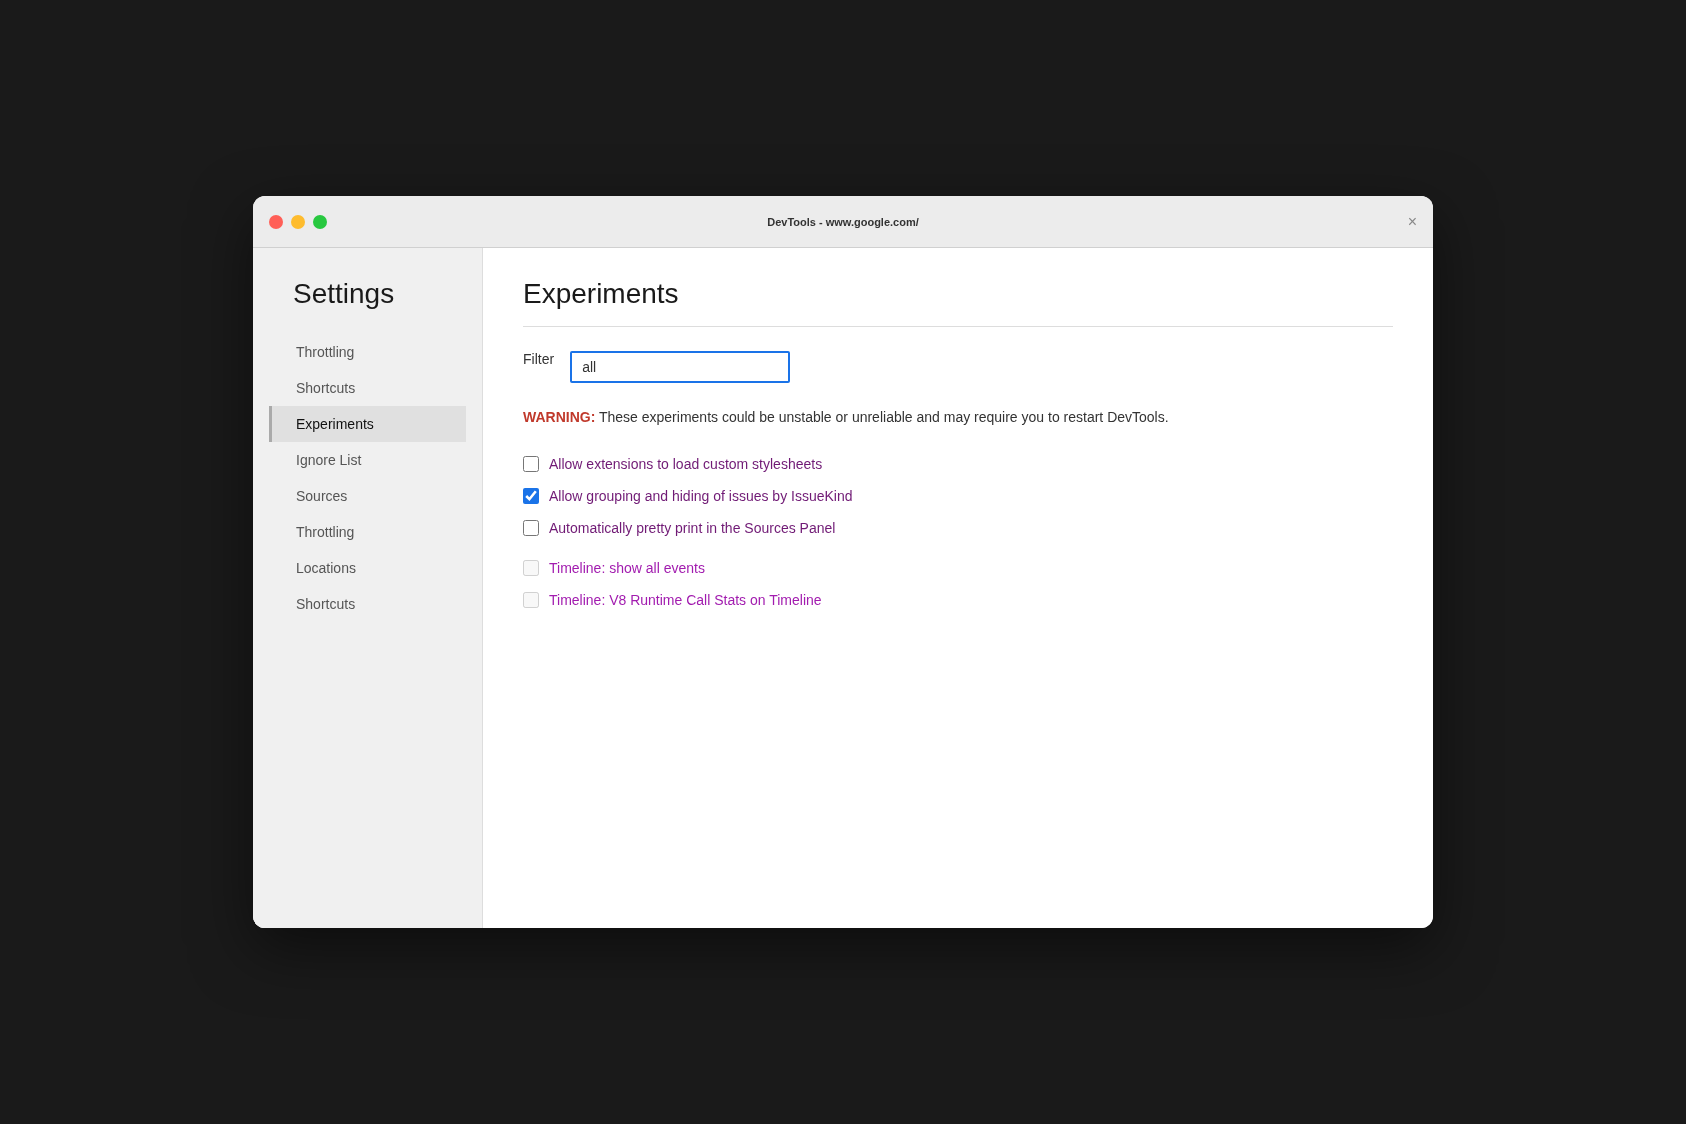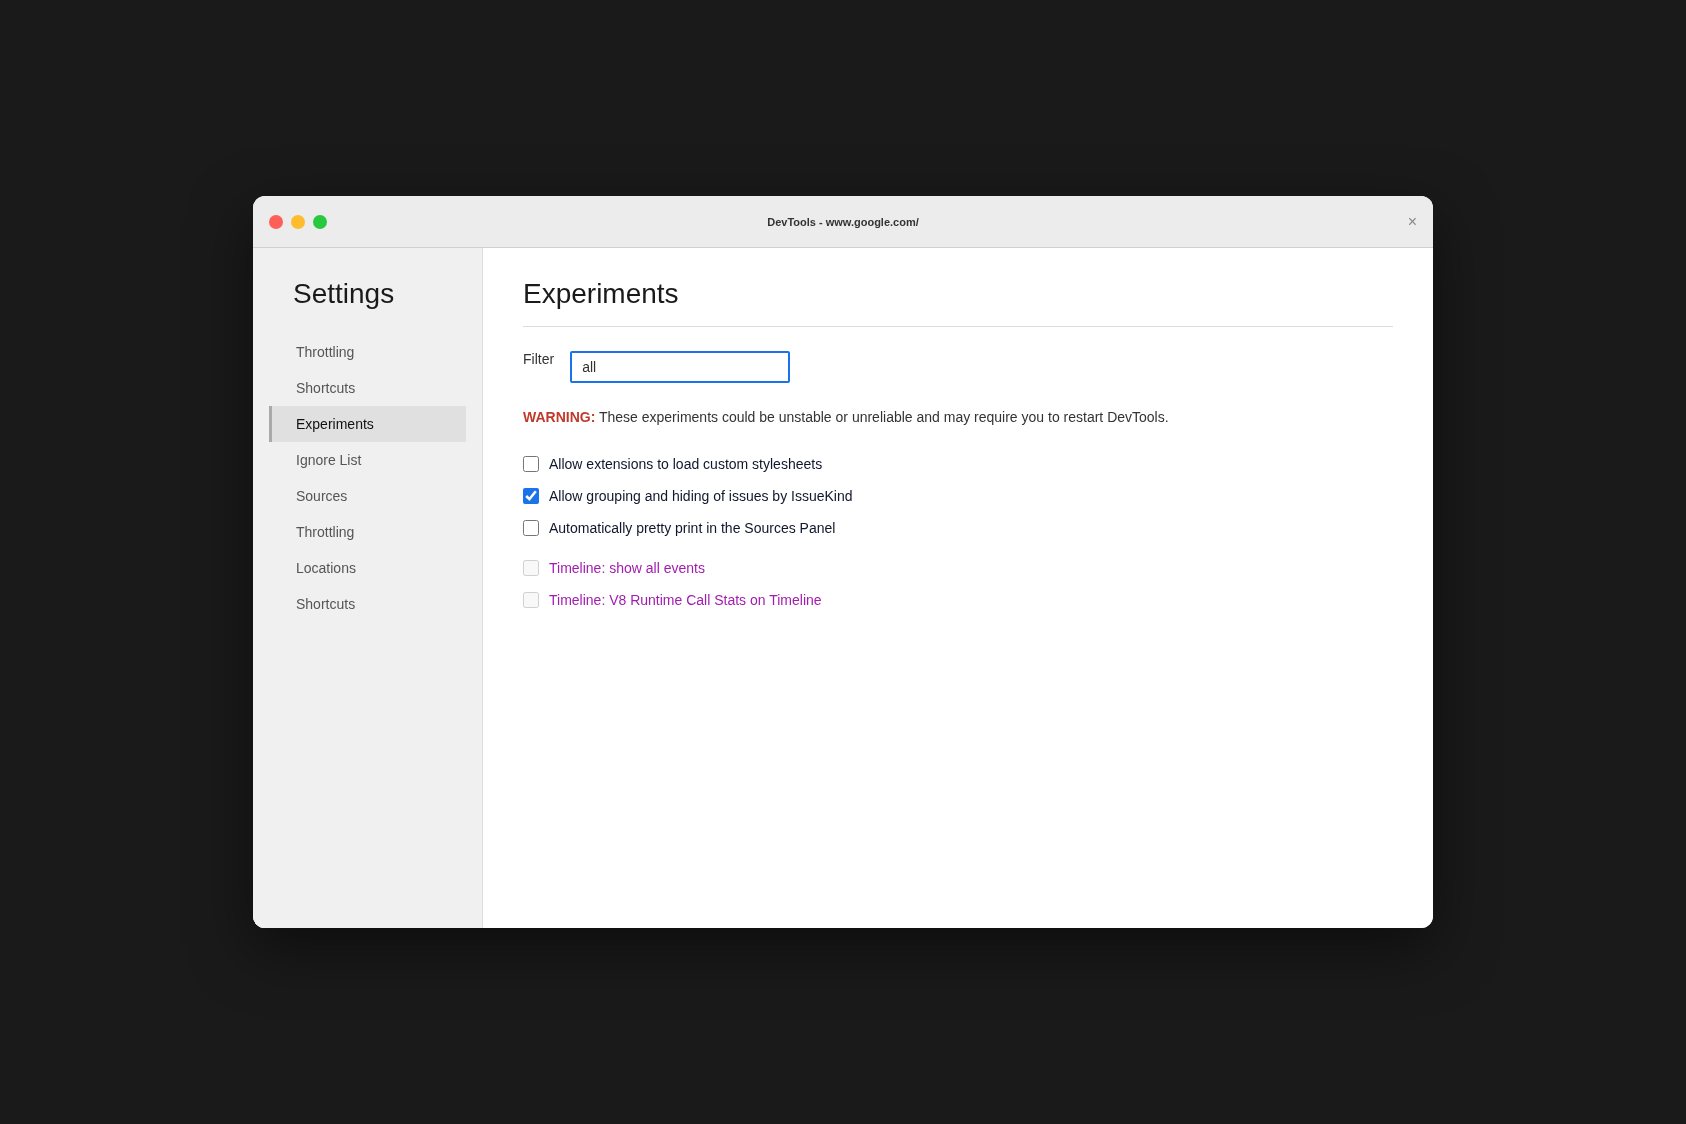--- a/index.html
+++ b/index.html
@@ -178,21 +178,21 @@
     .checkbox-item input[type="checkbox"] {
       width: 16px;
       height: 16px;
       cursor: pointer;
       margin: 0;
       accent-color: #1a73e8;
     }
 
     .checkbox-label {
       font-size: 14px;
-      color: #0f172a;
+      color: #701a75;
     }
 
     .checkbox-label.disabled {
       color: #a21caf;
     }
 
     .section-gap {
       margin-top: 24px;
     }
   </style>

